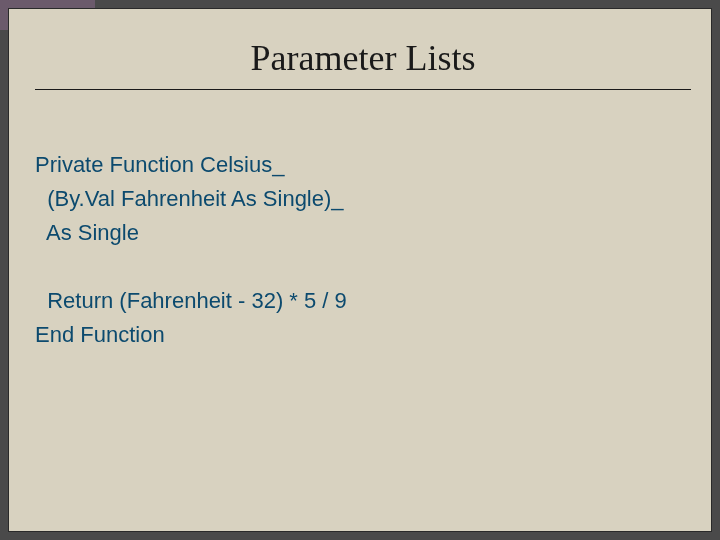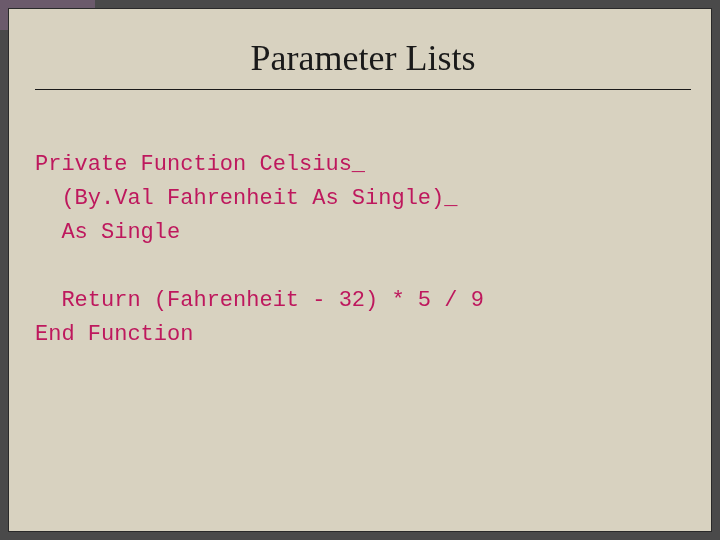--- a/index.html
+++ b/index.html
@@ -46,23 +46,23 @@
     text-align: center;
     margin: 0 0 10px 0;
     font-weight: normal;
   }
   .rule {
     border: none;
     border-top: 1.5px solid #1a1a1a;
     margin: 0 0 24px 0;
   }
   .code {
-    font-family: Liberation Mono, monospace;
+    font-family: Liberation Sans, sans-serif;
     font-size: 22px;
-    color: #be185d;
+    color: #0c4a6e;
     white-space: pre;
     line-height: 1.55;
   }
   .blank-line {
     height: 34px;
   }
 </style>
 </head>
 <body>
 

